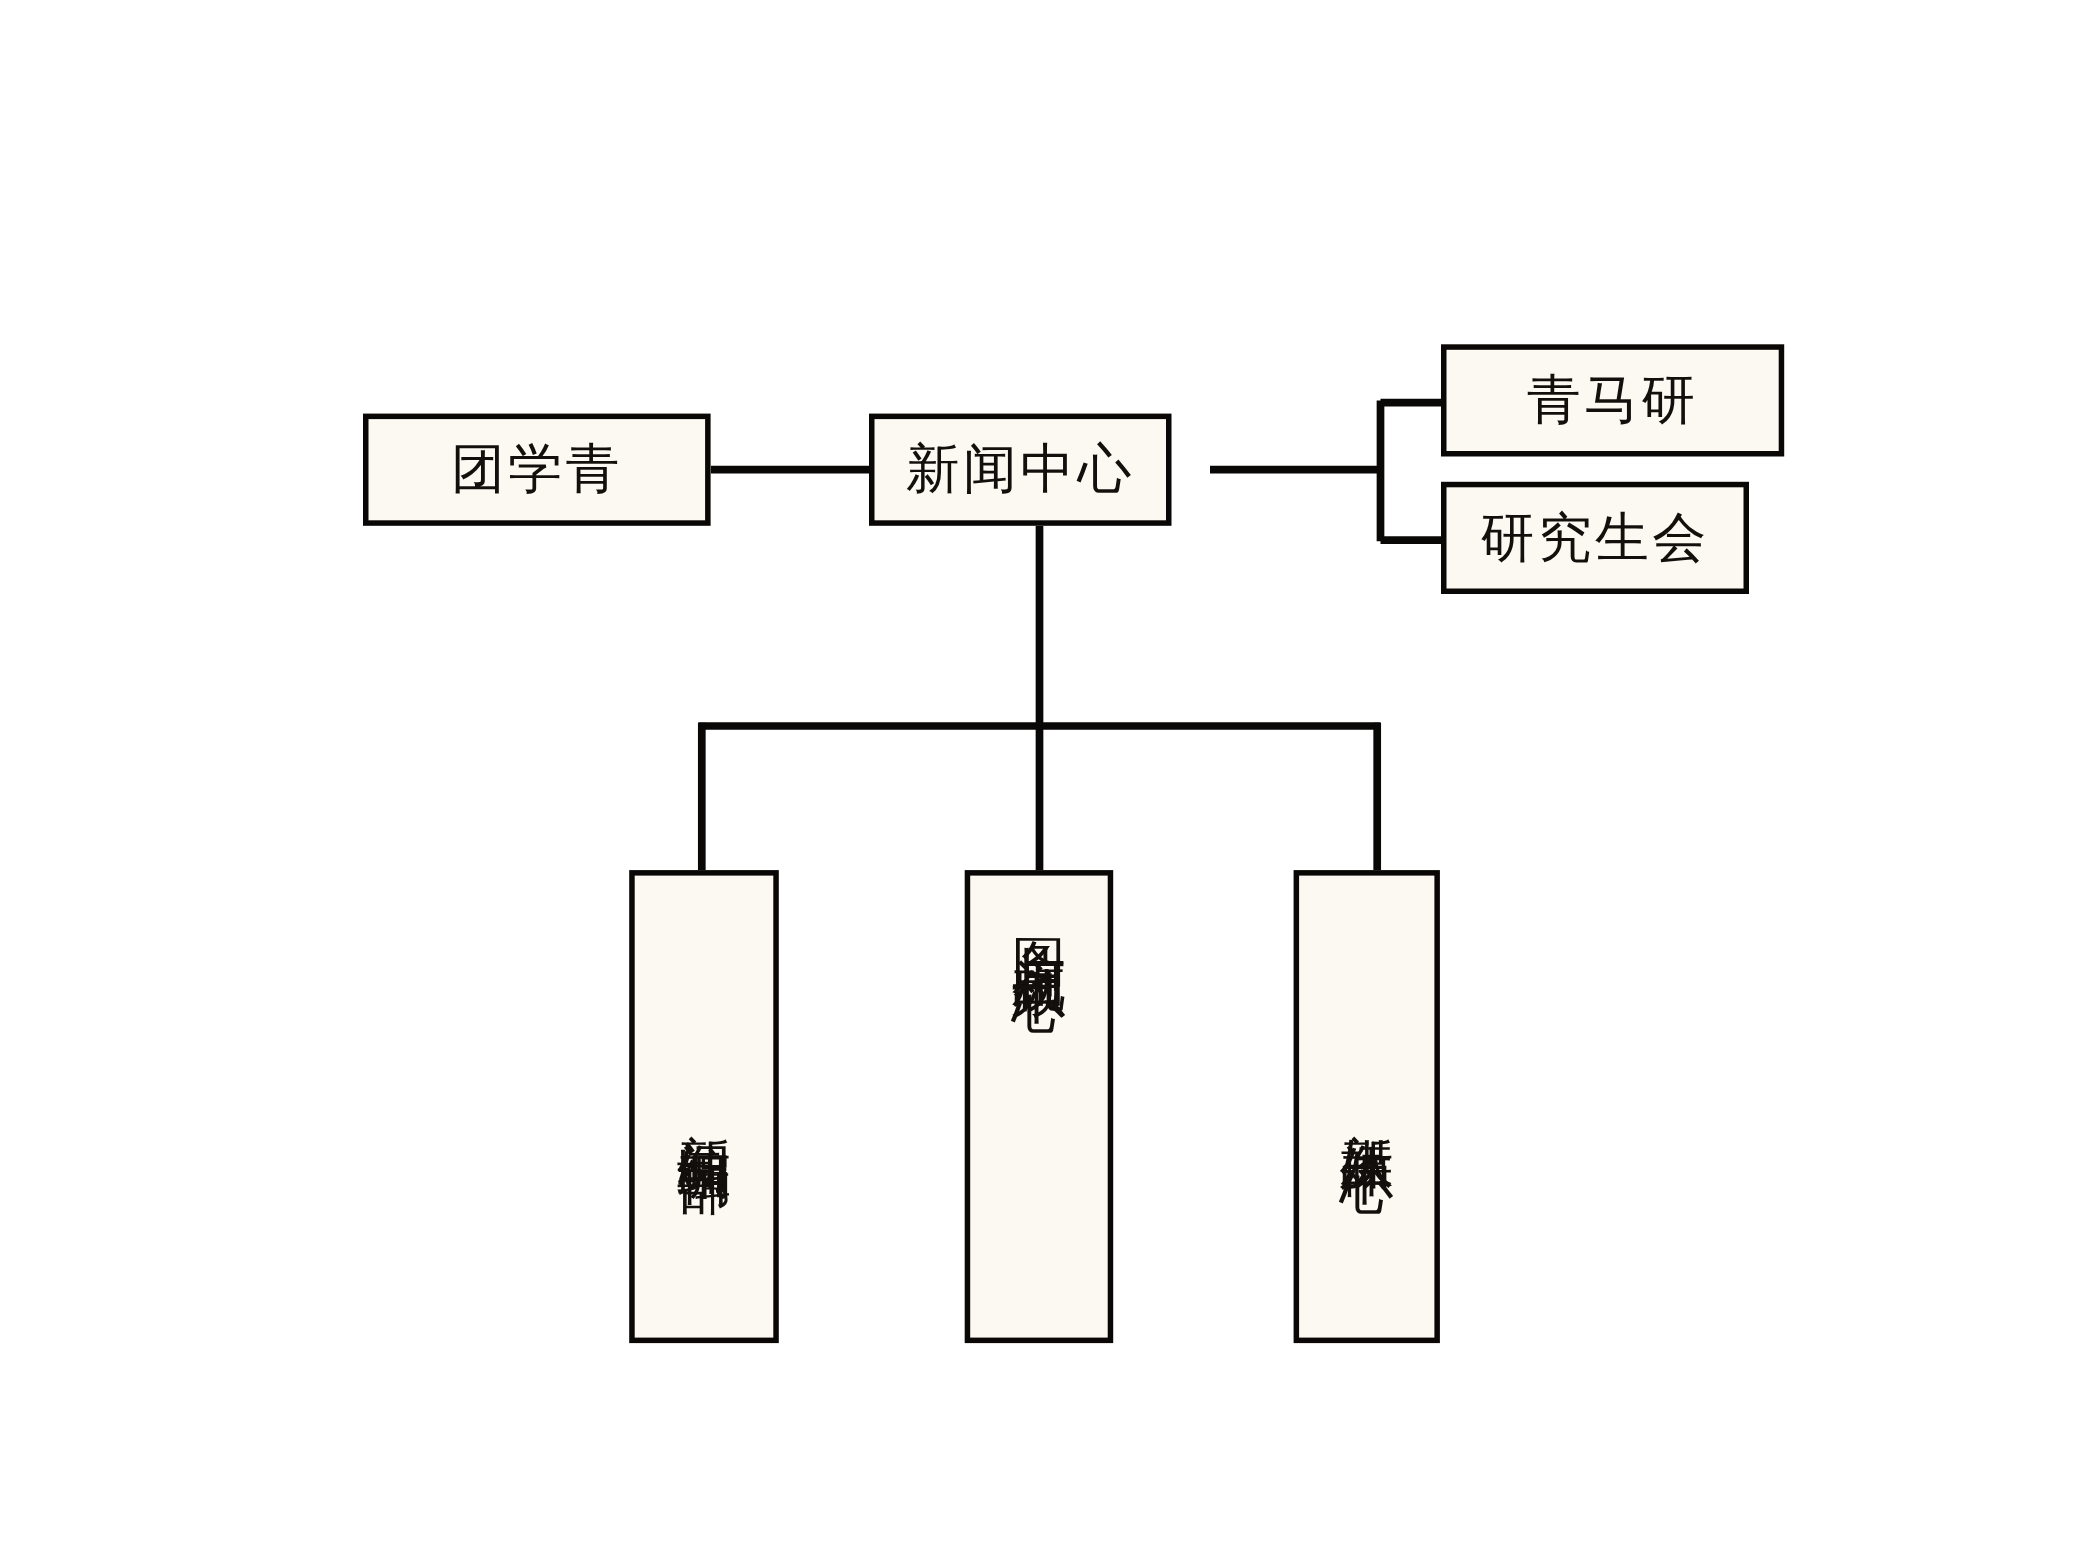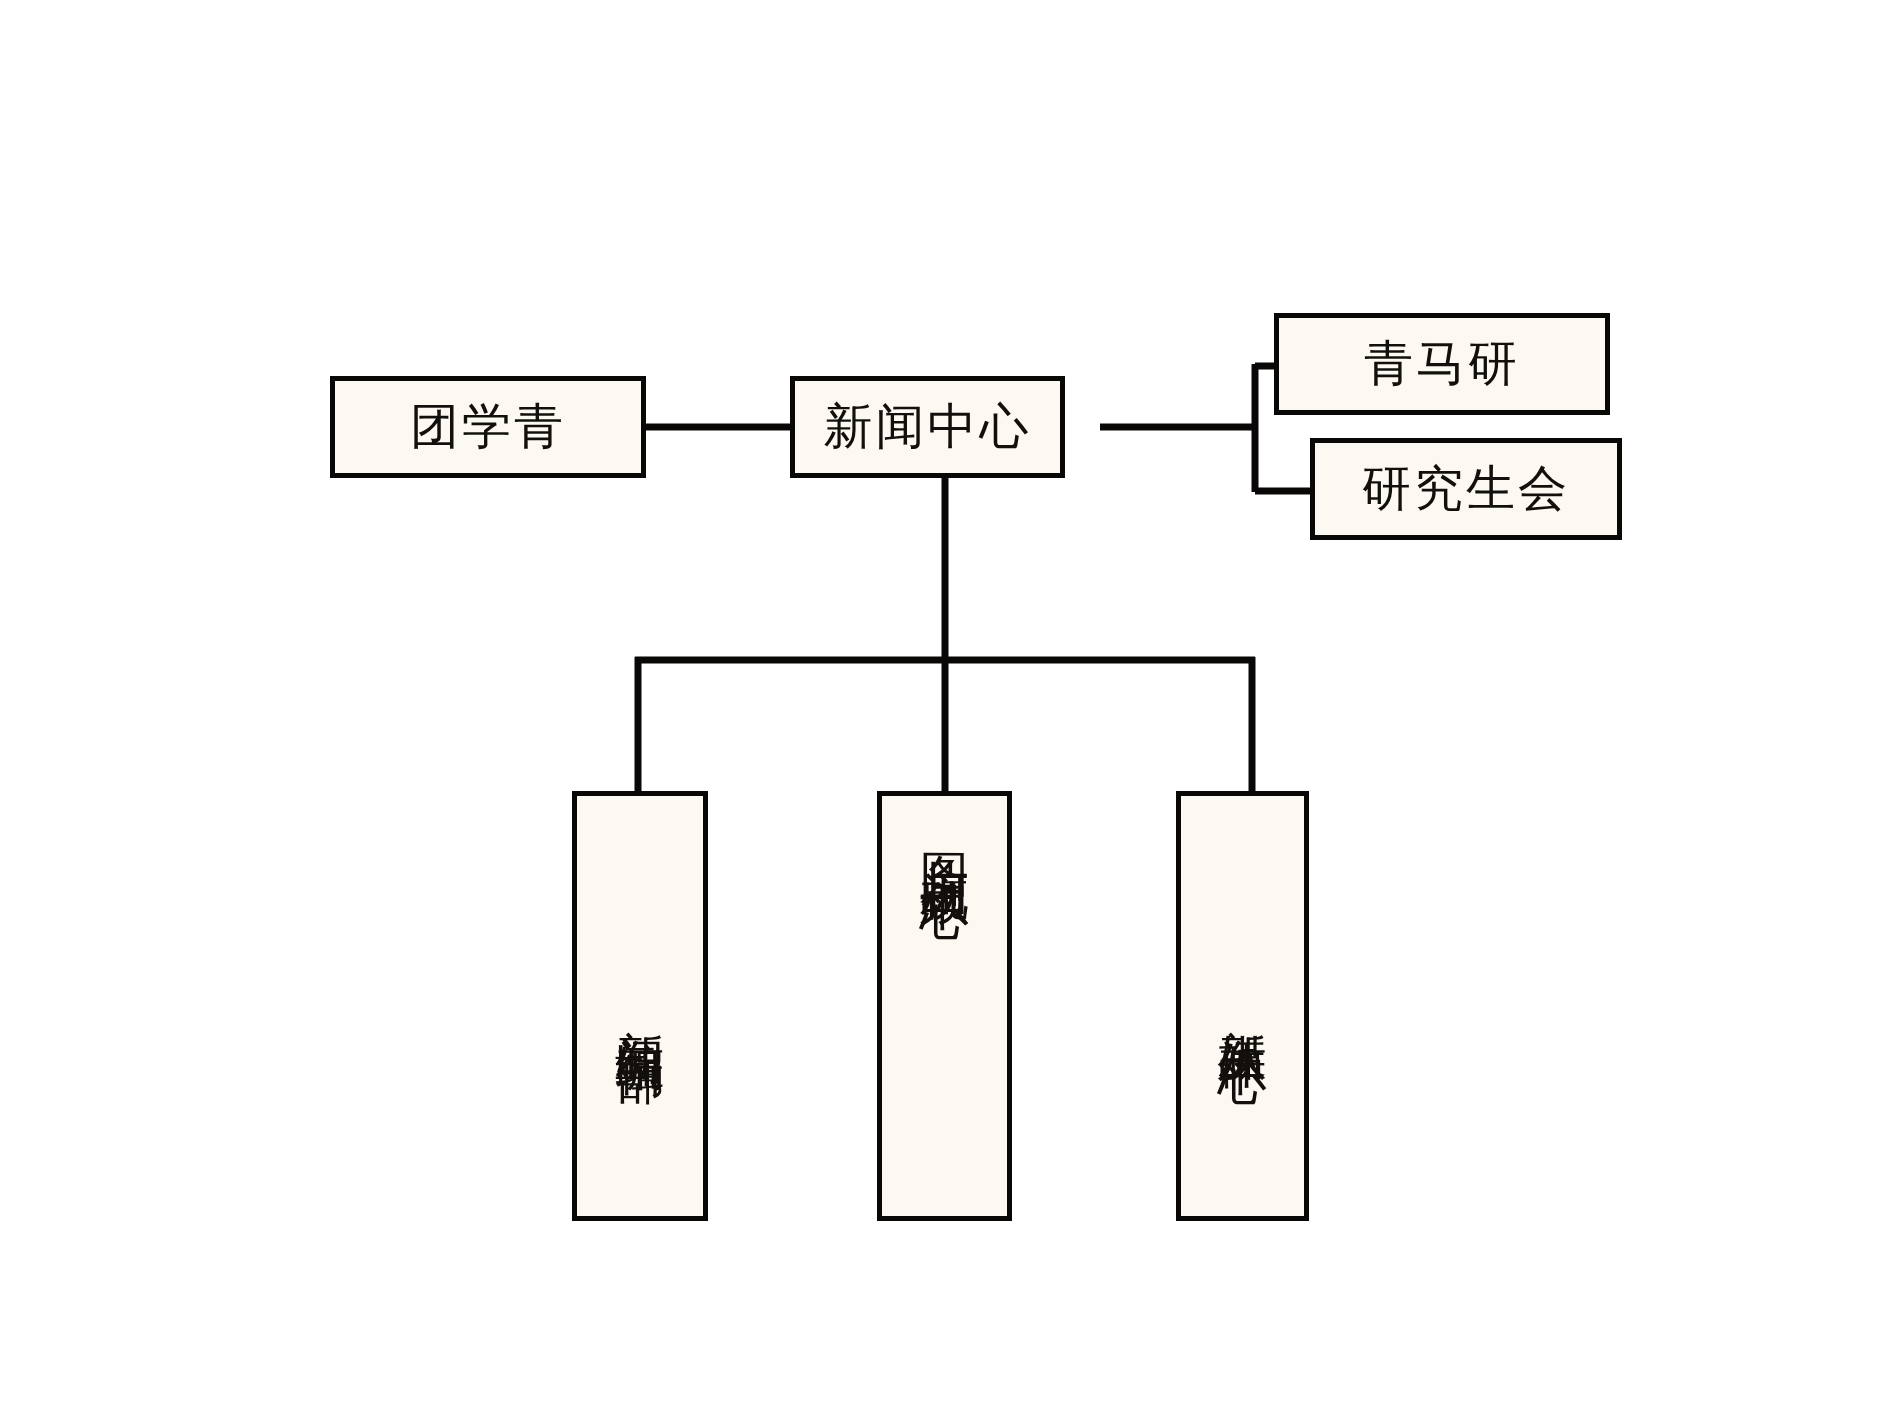--- a/index.html
+++ b/index.html
@@ -89,25 +89,25 @@
   </svg>
 
   <div class="node-box" style="left:330px; top:376px; width:316px; height:102px;">
     <span class="node-label-h">团学青</span>
   </div>
 
   <div class="node-box" style="left:790px; top:376px; width:275px; height:102px;">
     <span class="node-label-h">新闻中心</span>
   </div>
 
-  <div class="node-box" style="left:1274px; top:313px; width:336px; height:102px;">
+  <div class="node-box" style="left:1310px; top:313px; width:312px; height:102px;">
     <span class="node-label-h">青马研</span>
   </div>
 
-  <div class="node-box" style="left:1310px; top:438px; width:312px; height:102px;">
+  <div class="node-box" style="left:1310px; top:438px; width:280px; height:102px;">
     <span class="node-label-h">研究生会</span>
   </div>
 
   <div class="node-box vbox-mid" style="left:572px; top:791px; width:136px; height:430px;">
     <span class="node-label-v">新闻编辑部</span>
   </div>
 
   <div class="node-box vbox-top" style="left:877px; top:791px; width:135px; height:430px;">
     <span class="node-label-v">图片与视频中心</span>
   </div>

